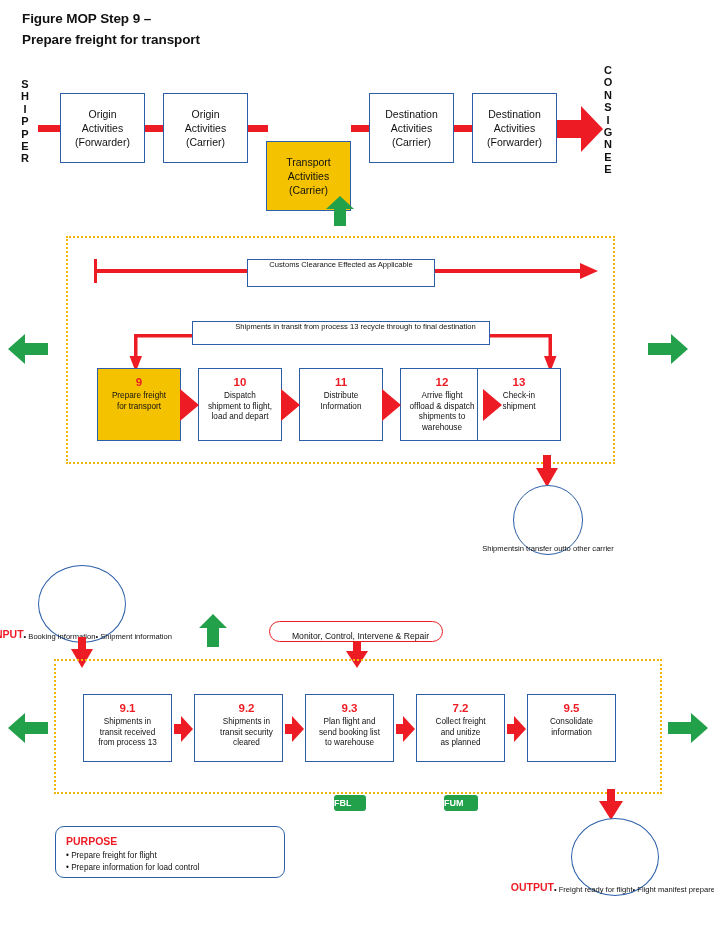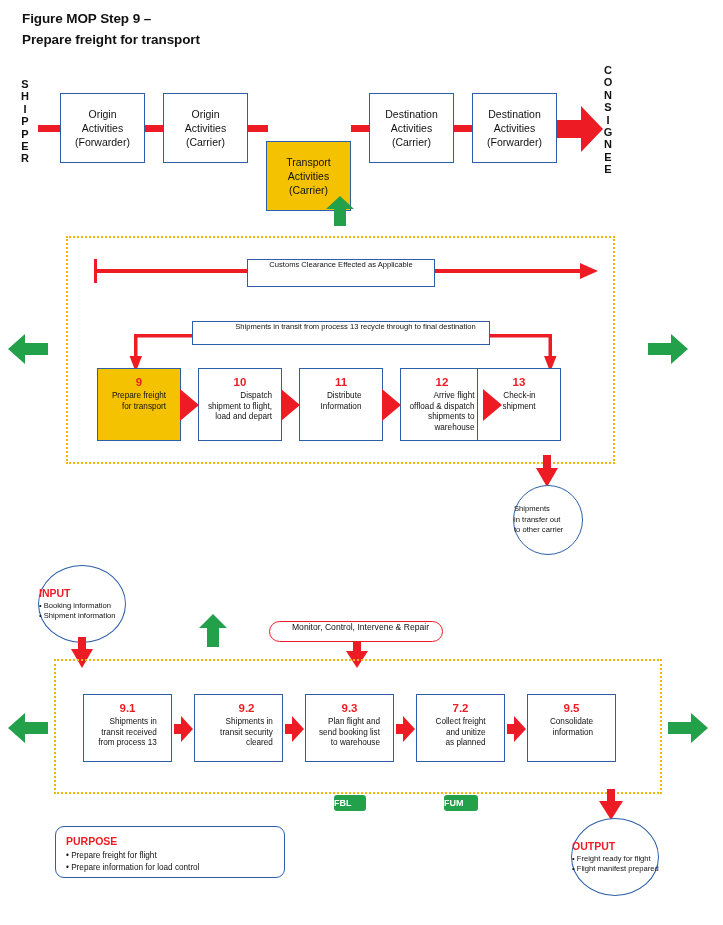--- a/index.html
+++ b/index.html
@@ -86,21 +86,20 @@
     font-weight: bold;
     font-size: 11.5px;
     line-height: 14px;
     margin-bottom: 2px;
   }
   .proc-text {
     font-size: 8.2px;
     line-height: 10.6px;
     color: #111111;
     padding: 0 3px;
-    text-align: right;
   }
 
   
   .note-box {
     border: 1.2px solid #2c5fa8;
     background: #ffffff;
     box-sizing: border-box;
     display: flex;
     justify-content: center;
     font-size: 7.6px;
@@ -108,37 +107,37 @@
     text-align: center;
   }
 
   
   .pill {
     border: 1.4px solid #ED1C24;
     border-radius: 14px;
     background: #ffffff;
     box-sizing: border-box;
     display: flex;
-    align-items: flex-start;
+    align-items: flex-end;
     justify-content: center;
     font-size: 8.6px;
     color: #111111;
     white-space: nowrap;
     padding-left: 9px;
   }
 
   
   .ellipse {
     border: 1.3px solid #2c5fa8;
     border-radius: 50%;
     background: #ffffff;
     box-sizing: border-box;
     display: flex;
-    flex-direction: column;
-    align-items: flex-start;
+    flex-direction: row;
+    align-items: flex-end;
     justify-content: center;
     text-align: center;
   }
   .ellipse .head {
     color: #ED1C24;
     font-weight: bold;
     font-size: 10.5px;
     line-height: 13px;
     margin-bottom: 1px;
   }

